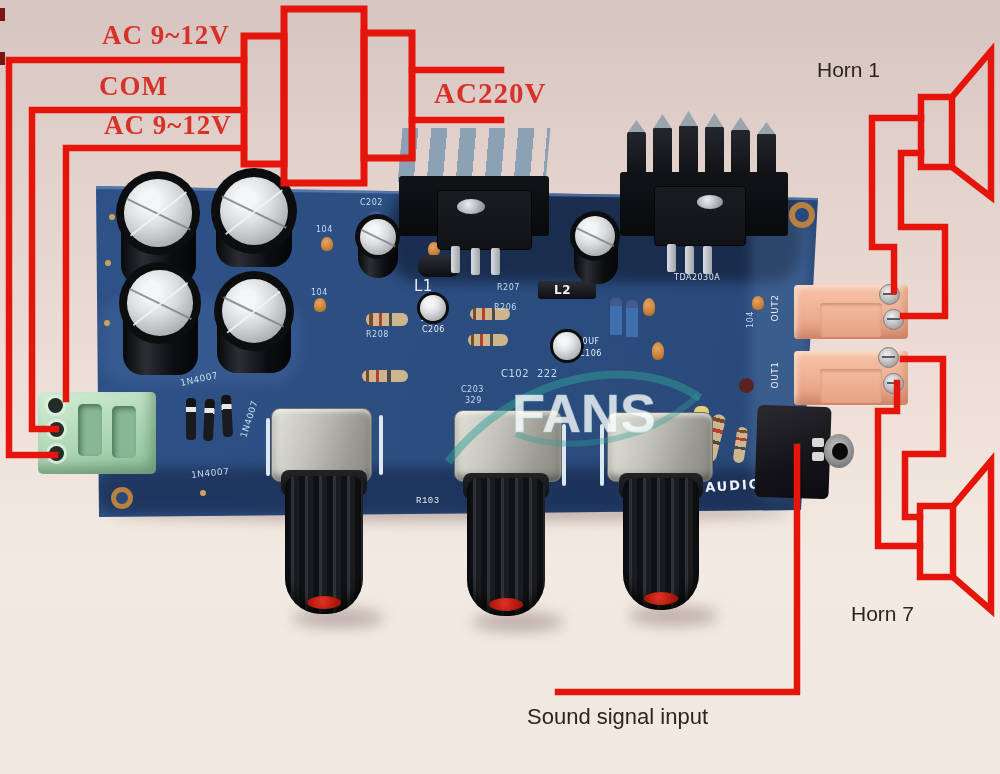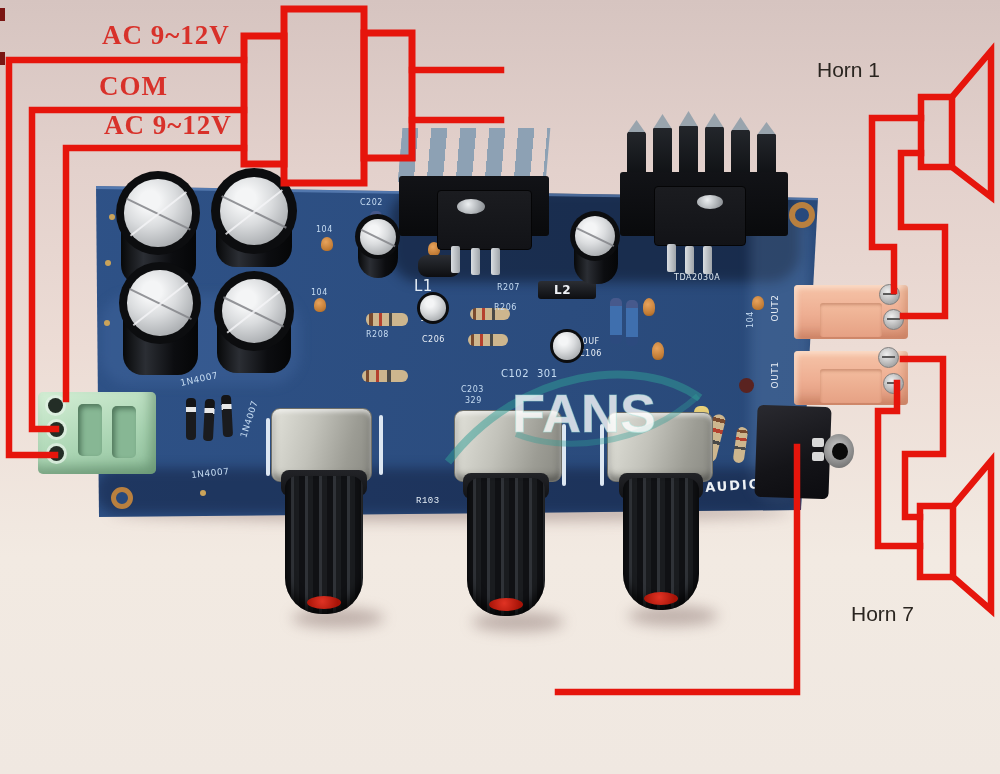--- a/index.html
+++ b/index.html
@@ -146,25 +146,25 @@
     <div class="mounthole" style="left:111px;top:487px;width:12px;height:12px;border-width:5px;"></div>
     <div class="abs" style="left:739px;top:378px;width:15px;height:15px;border-radius:50%;background:#5a2320;"></div>
 
     <div class="ss" style="left:360px;top:198px;">C202</div>
     <div class="ss" style="left:414px;top:277px;font-size:15px;color:#e4edf6;">L1</div>
     <div class="ss" style="left:554px;top:283px;font-size:12px;font-weight:bold;color:#eef1f5;">L2</div>
     <div class="ss" style="left:366px;top:330px;">R208</div>
     <div class="ss" style="left:497px;top:283px;">R207</div>
     <div class="ss" style="left:494px;top:303px;">R206</div>
     <div class="ss" style="left:420px;top:314px;color:#e8eef5;">10UF</div>
-    <div class="ss" style="left:422px;top:335px;color:#e8eef5;">C206</div>
+    <div class="ss" style="left:422px;top:325px;color:#e8eef5;">C206</div>
     <div class="ss" style="left:577px;top:337px;color:#e8eef5;">10UF</div>
     <div class="ss" style="left:579px;top:349px;color:#e8eef5;">C106</div>
     <div class="ss" style="left:501px;top:368px;font-size:10px;">C102</div>
-    <div class="ss" style="left:537px;top:368px;font-size:10px;">301</div>
+    <div class="ss" style="left:537px;top:368px;font-size:10px;">222</div>
     <div class="ss" style="left:461px;top:385px;">C203</div>
     <div class="ss" style="left:465px;top:396px;">329</div>
     <div class="ss" style="left:416px;top:496px;font-size:9px;color:#e3ecf5;font-family:Liberation Mono, monospace;">R103</div>
     <div class="ss" style="left:762px;top:303px;font-size:9px;color:#e8eef5;transform:rotate(-90deg);">OUT2</div>
     <div class="ss" style="left:762px;top:370px;font-size:9px;color:#e8eef5;transform:rotate(-90deg);">OUT1</div>
     <div class="ss" style="left:705px;top:478px;font-size:13px;font-weight:bold;color:#eef2f6;letter-spacing:2px;transform:rotate(-4deg);">AUDIO</div>
     <div class="ss" style="left:674px;top:273px;color:#dfe8f0;">TDA2030A</div>
     <div class="ss" style="left:180px;top:374px;font-size:9px;transform:rotate(-12deg);">1N4007</div>
     <div class="ss" style="left:230px;top:414px;font-size:9px;transform:rotate(-72deg);">1N4007</div>
     <div class="ss" style="left:191px;top:468px;font-size:9px;transform:rotate(-6deg);">1N4007</div>
@@ -301,16 +301,18 @@
     <path d="M897 383 V411 H878 V546 H920" stroke-width="6.5"></path>
     <rect x="920" y="506" width="33" height="71" stroke-width="6.5"></rect>
     <path d="M953 506 L991 461 V610 L953 577" stroke-width="6.5"></path>
 
     <path d="M797 447 V692 H558" stroke-width="6.5"></path>
   </svg>
 
   <div class="red-label" style="left:102px;top:20px;">AC 9~12V</div>
   <div class="red-label" style="left:99px;top:71px;">COM</div>
   <div class="red-label" style="left:104px;top:110px;">AC 9~12V</div>
+  <div class="red-label" style="left:434px;top:77px;font-size:29px;">AC220V</div>
   <div class="blk-label" style="left:817px;top:58px;">Horn 1</div>
   <div class="blk-label" style="left:851px;top:602px;">Horn 7</div>
+  <div class="blk-label" style="left:527px;top:704px;font-size:22px;">Sound signal input</div>
 
 </div>
 
 </body></html>

